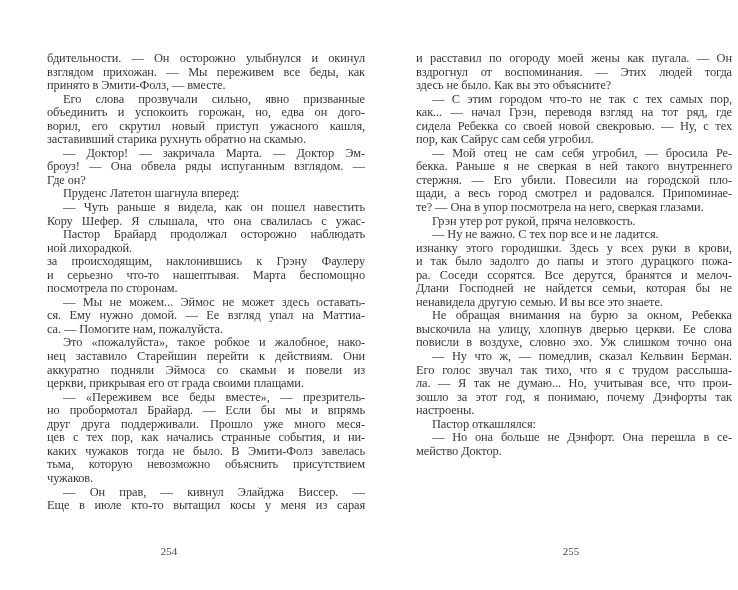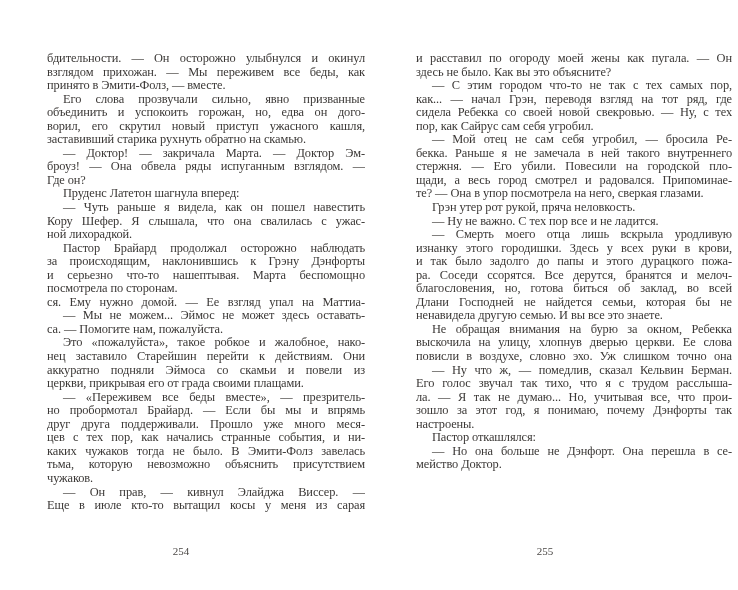--- a/index.html
+++ b/index.html
@@ -36,82 +36,81 @@
   .line.indent { text-indent: 16px; font-family: Liberation Serif, serif; }
   .line.end { text-align-last: left; }
   .page-number {
     position: absolute;
     top: 545px;
     transform: translateX(-50%);
     font-family: "Liberation Serif", "DejaVu Serif", serif;
     font-size: 11px;
     color: #4a4745;
   }
-  #page-number-left  { left: 181px; }
-  #page-number-right { left: 545px; }
+  #page-number-left  { left: 169px; }
+  #page-number-right { left: 571px; }
 </style>
 </head>
 <body>
 
 <div class="spread">
   <div class="page-text" id="left-text">
       <div class="line">бдительности. — Он осторожно улыбнулся и окинул</div>
       <div class="line">взглядом прихожан. — Мы переживем все беды, как</div>
       <div class="line end">принято в Эмити-Фолз, — вместе.</div>
       <div class="line indent">Его слова прозвучали сильно, явно призванные</div>
       <div class="line">объединить и успокоить горожан, но, едва он дого-</div>
       <div class="line">ворил, его скрутил новый приступ ужасного кашля,</div>
       <div class="line end">заставивший старика рухнуть обратно на скамью.</div>
       <div class="line indent">— Доктор! — закричала Марта. — Доктор Эм-</div>
       <div class="line">броуз! — Она обвела ряды испуганным взглядом. —</div>
       <div class="line end">Где он?</div>
       <div class="line indent end">Пруденс Латетон шагнула вперед:</div>
       <div class="line indent">— Чуть раньше я видела, как он пошел навестить</div>
       <div class="line">Кору Шефер. Я слышала, что она свалилась с ужас-</div>
+      <div class="line indent">Пастор Брайард продолжал осторожно наблюдать</div>
       <div class="line end">ной лихорадкой.</div>
-      <div class="line indent">Пастор Брайард продолжал осторожно наблюдать</div>
-      <div class="line">за происходящим, наклонившись к Грэну Дэнфорты</div>
+      <div class="line">за происходящим, наклонившись к Грэну Фаулеру</div>
       <div class="line">и серьезно что-то нашептывая. Марта беспомощно</div>
       <div class="line end">посмотрела по сторонам.</div>
+      <div class="line indent">— Мы не можем... Эймос не может здесь оставать-</div>
       <div class="line">ся. Ему нужно домой. — Ее взгляд упал на Маттиа-</div>
-      <div class="line indent">— Мы не можем... Эймос не может здесь оставать-</div>
       <div class="line end">са. — Помогите нам, пожалуйста.</div>
       <div class="line indent">Это «пожалуйста», такое робкое и жалобное, нако-</div>
       <div class="line">нец заставило Старейшин перейти к действиям. Они</div>
       <div class="line">аккуратно подняли Эймоса со скамьи и повели из</div>
       <div class="line end">церкви, прикрывая его от града своими плащами.</div>
       <div class="line indent">— «Переживем все беды вместе», — презритель-</div>
       <div class="line">но пробормотал Брайард. — Если бы мы и впрямь</div>
       <div class="line">друг друга поддерживали. Прошло уже много меся-</div>
       <div class="line">цев с тех пор, как начались странные события, и ни-</div>
       <div class="line">каких чужаков тогда не было. В Эмити-Фолз завелась</div>
       <div class="line">тьма, которую невозможно объяснить присутствием</div>
       <div class="line end">чужаков.</div>
       <div class="line indent">— Он прав, — кивнул Элайджа Виссер. —</div>
       <div class="line">Еще в июле кто-то вытащил косы у меня из сарая</div>
     </div>
   <div class="page-text" id="right-text">
       <div class="line">и расставил по огороду моей жены как пугала. — Он</div>
+      <div class="line">вздрогнул от воспоминания. — Этих людей тогда</div>
       <div class="line end">здесь не было. Как вы это объясните?</div>
       <div class="line indent">— С этим городом что-то не так с тех самых пор,</div>
       <div class="line">как... — начал Грэн, переводя взгляд на тот ряд, где</div>
       <div class="line">сидела Ребекка со своей новой свекровью. — Ну, с тех</div>
       <div class="line end">пор, как Сайрус сам себя угробил.</div>
       <div class="line indent">— Мой отец не сам себя угробил, — бросила Ре-</div>
-      <div class="line">бекка. Раньше я не замечала в ней такого внутреннего</div>
+      <div class="line">бекка. Раньше я не сверкая в ней такого внутреннего</div>
       <div class="line">стержня. — Его убили. Повесили на городской пло-</div>
       <div class="line">щади, а весь город смотрел и радовался. Припоминае-</div>
       <div class="line end">те? — Она в упор посмотрела на него, сверкая глазами.</div>
       <div class="line indent end">Грэн утер рот рукой, пряча неловкость.</div>
       <div class="line indent end">— Ну не важно. С тех пор все и не ладится.</div>
-      <div class="line indent">— Смерть моего отца лишь вскрыла уродливую</div>
       <div class="line">изнанку этого городишки. Здесь у всех руки в крови,</div>
       <div class="line">и так было задолго до папы и этого дурацкого пожа-</div>
       <div class="line">ра. Соседи ссорятся. Все дерутся, бранятся и мелоч-</div>
-      <div class="line">благословения, но, готова биться об заклад, во всей</div>
       <div class="line">Длани Господней не найдется семьи, которая бы не</div>
       <div class="line end">ненавидела другую семью. И вы все это знаете.</div>
       <div class="line indent">Не обращая внимания на бурю за окном, Ребекка</div>
       <div class="line">выскочила на улицу, хлопнув дверью церкви. Ее слова</div>
       <div class="line">повисли в воздухе, словно эхо. Уж слишком точно она</div>
       <div class="line indent">— Ну что ж, — помедлив, сказал Кельвин Берман.</div>
       <div class="line">Его голос звучал так тихо, что я с трудом расслыша-</div>
       <div class="line">ла. — Я так не думаю... Но, учитывая все, что прои-</div>
       <div class="line">зошло за этот год, я понимаю, почему Дэнфорты так</div>
       <div class="line end">настроены.</div>

